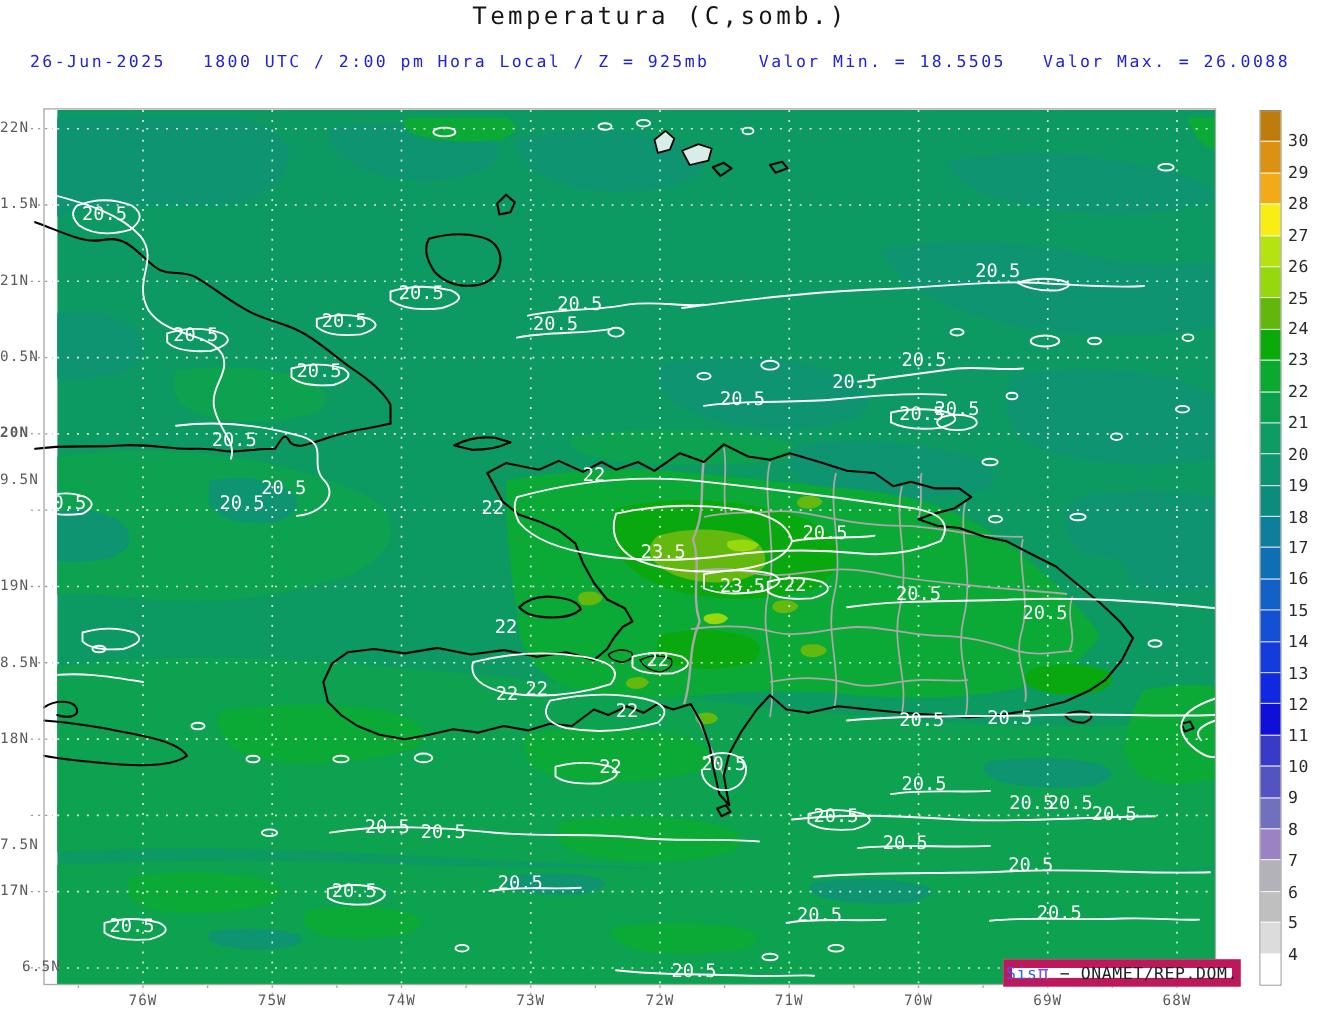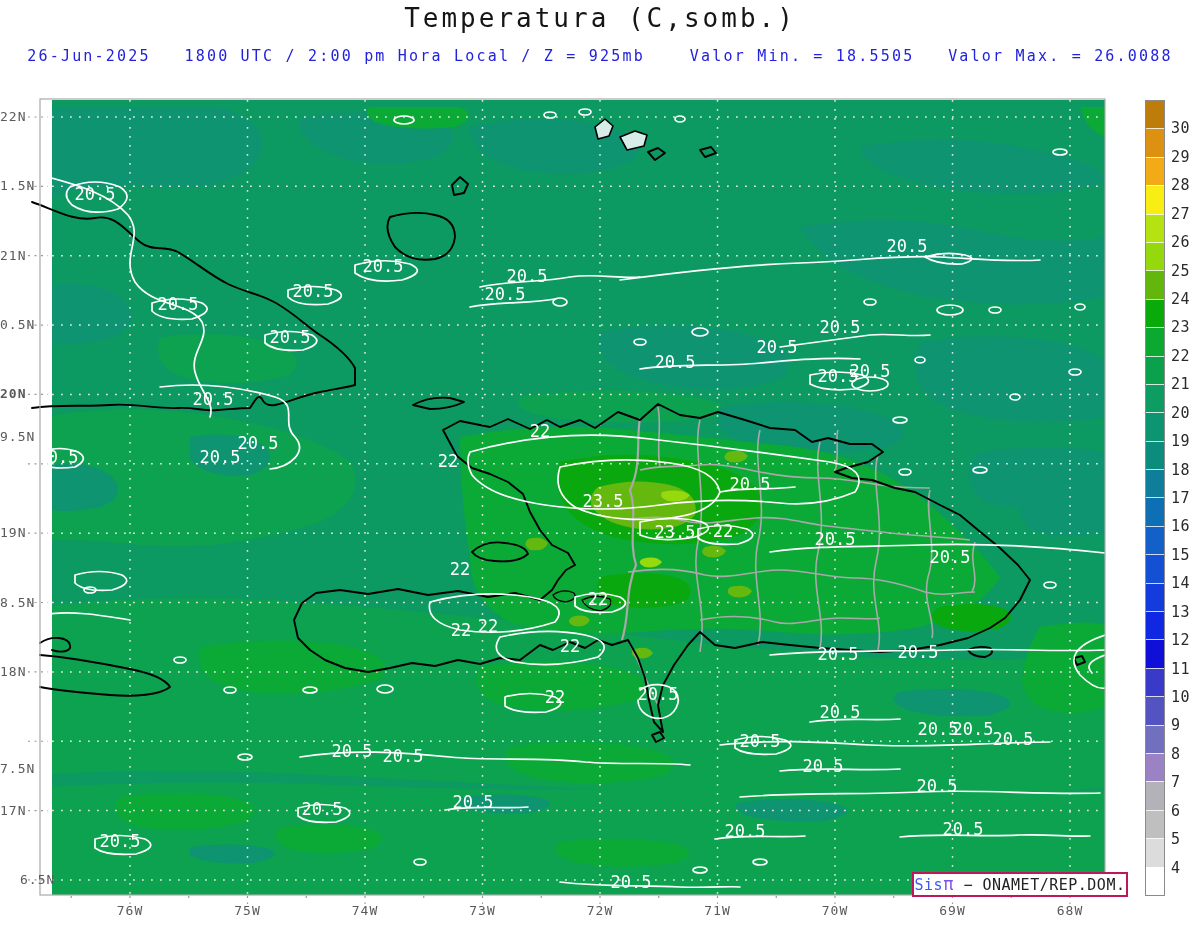--- a/index.html
+++ b/index.html
@@ -1,20 +1,20 @@
 <!DOCTYPE html>
 <html style="--base-sea: #0D9A62; --teal-patch: #0E9471; --green-21-22: #0CA24F; --green-22-23: #0BA936; --green-23-24: #0AA80F; --yellowgreen-24-25: #65B80D; --yellowgreen-25-26: #96DA0E; --contour: #FFFFFF; --coast: #000000; --province-border: #A9A9A9; --header-blue-dark: #2222DD; --header-blue-light: #4090E8;"><head>
 <meta charset="utf-8">
 <style>
   html,body{margin:0;padding:0;background:#fff;}
   #page{position:relative;width:1200px;height:927px;background:#fff;overflow:hidden;
         font-family:"DejaVu Sans Mono", monospace;}
   
   .hline{position:absolute;left:0;width:100%;text-align:center;white-space:pre;}
-  #title{top:3px;font-size:26px;letter-spacing:3px;color:#151515;}
+  #title{top:3px;font-size:22px;letter-spacing:3px;color:#151515;}
   #sub1{top:47px;font-size:15px;letter-spacing:2.2px;color:var(--header-blue-dark);}
   #sub2{top:71px;font-size:13.5px;letter-spacing:1.6px;color:var(--header-blue-light);}
   
   #map-svg{position:absolute;left:0;top:0;}
   .sea-base{fill:var(--base-sea);}
   .t19{fill:var(--teal-patch);}  .t21{fill:var(--green-21-22);}
   .t22{fill:var(--green-22-23);} .t23{fill:var(--green-23-24);}
   .t24{fill:var(--yellowgreen-24-25);} .t25{fill:var(--yellowgreen-25-26);}
   .patch{stroke:none;}
   .grid-dot{stroke:#E3E7E2;stroke-width:1.5;stroke-dasharray:1.8 7.2;fill:none;}
@@ -32,21 +32,21 @@
   .lat-label{left:0;width:38px;}
   .lon-label{width:44px;text-align:center;top:903px;}
   
   #colorbar{position:absolute;left:1145px;top:100px;width:20px;height:796px;
             border:1px solid #8a8a8a;box-sizing:border-box;display:flex;flex-direction:column;}
   .cb-cell{flex:1 1 auto;border-top:1px solid rgba(255,255,255,.8);}
   .cb-cell:first-child{border-top:none;}
   .cb-label{position:absolute;left:1171px;width:34px;font-size:15px;color:#2a2a2a;letter-spacing:.5px;}
   
   #attribution{position:absolute;left:912px;top:872px;width:216px;height:25px;background:#fff;
-               border:2px solid #be185d;box-sizing:border-box;display:flex;align-items:center;
+               border:8px solid #be185d;box-sizing:border-box;display:flex;align-items:center;
                justify-content:center;font-size:15px;letter-spacing:.5px;color:#222;white-space:pre;}
   #attribution .sis{color:#3A5BF0;}
   #attribution .pi{color:#7B52E8;font-size:17px;line-height:1;}
 </style>
 </head>
 <body>
 
 <div id="page">
 
   <div id="title" class="hline">Temperatura (C,somb.)</div>

